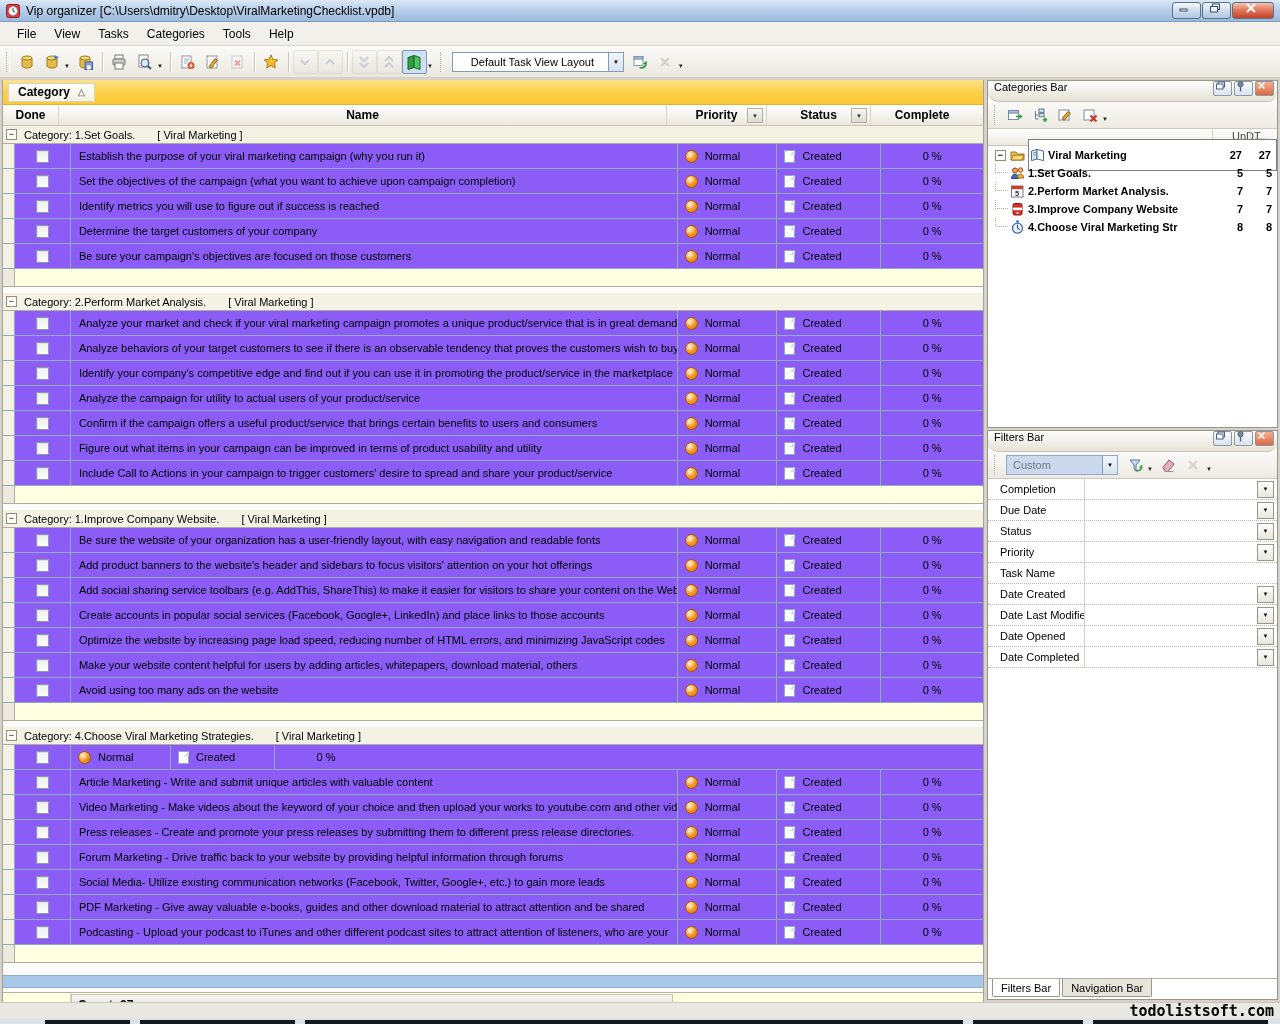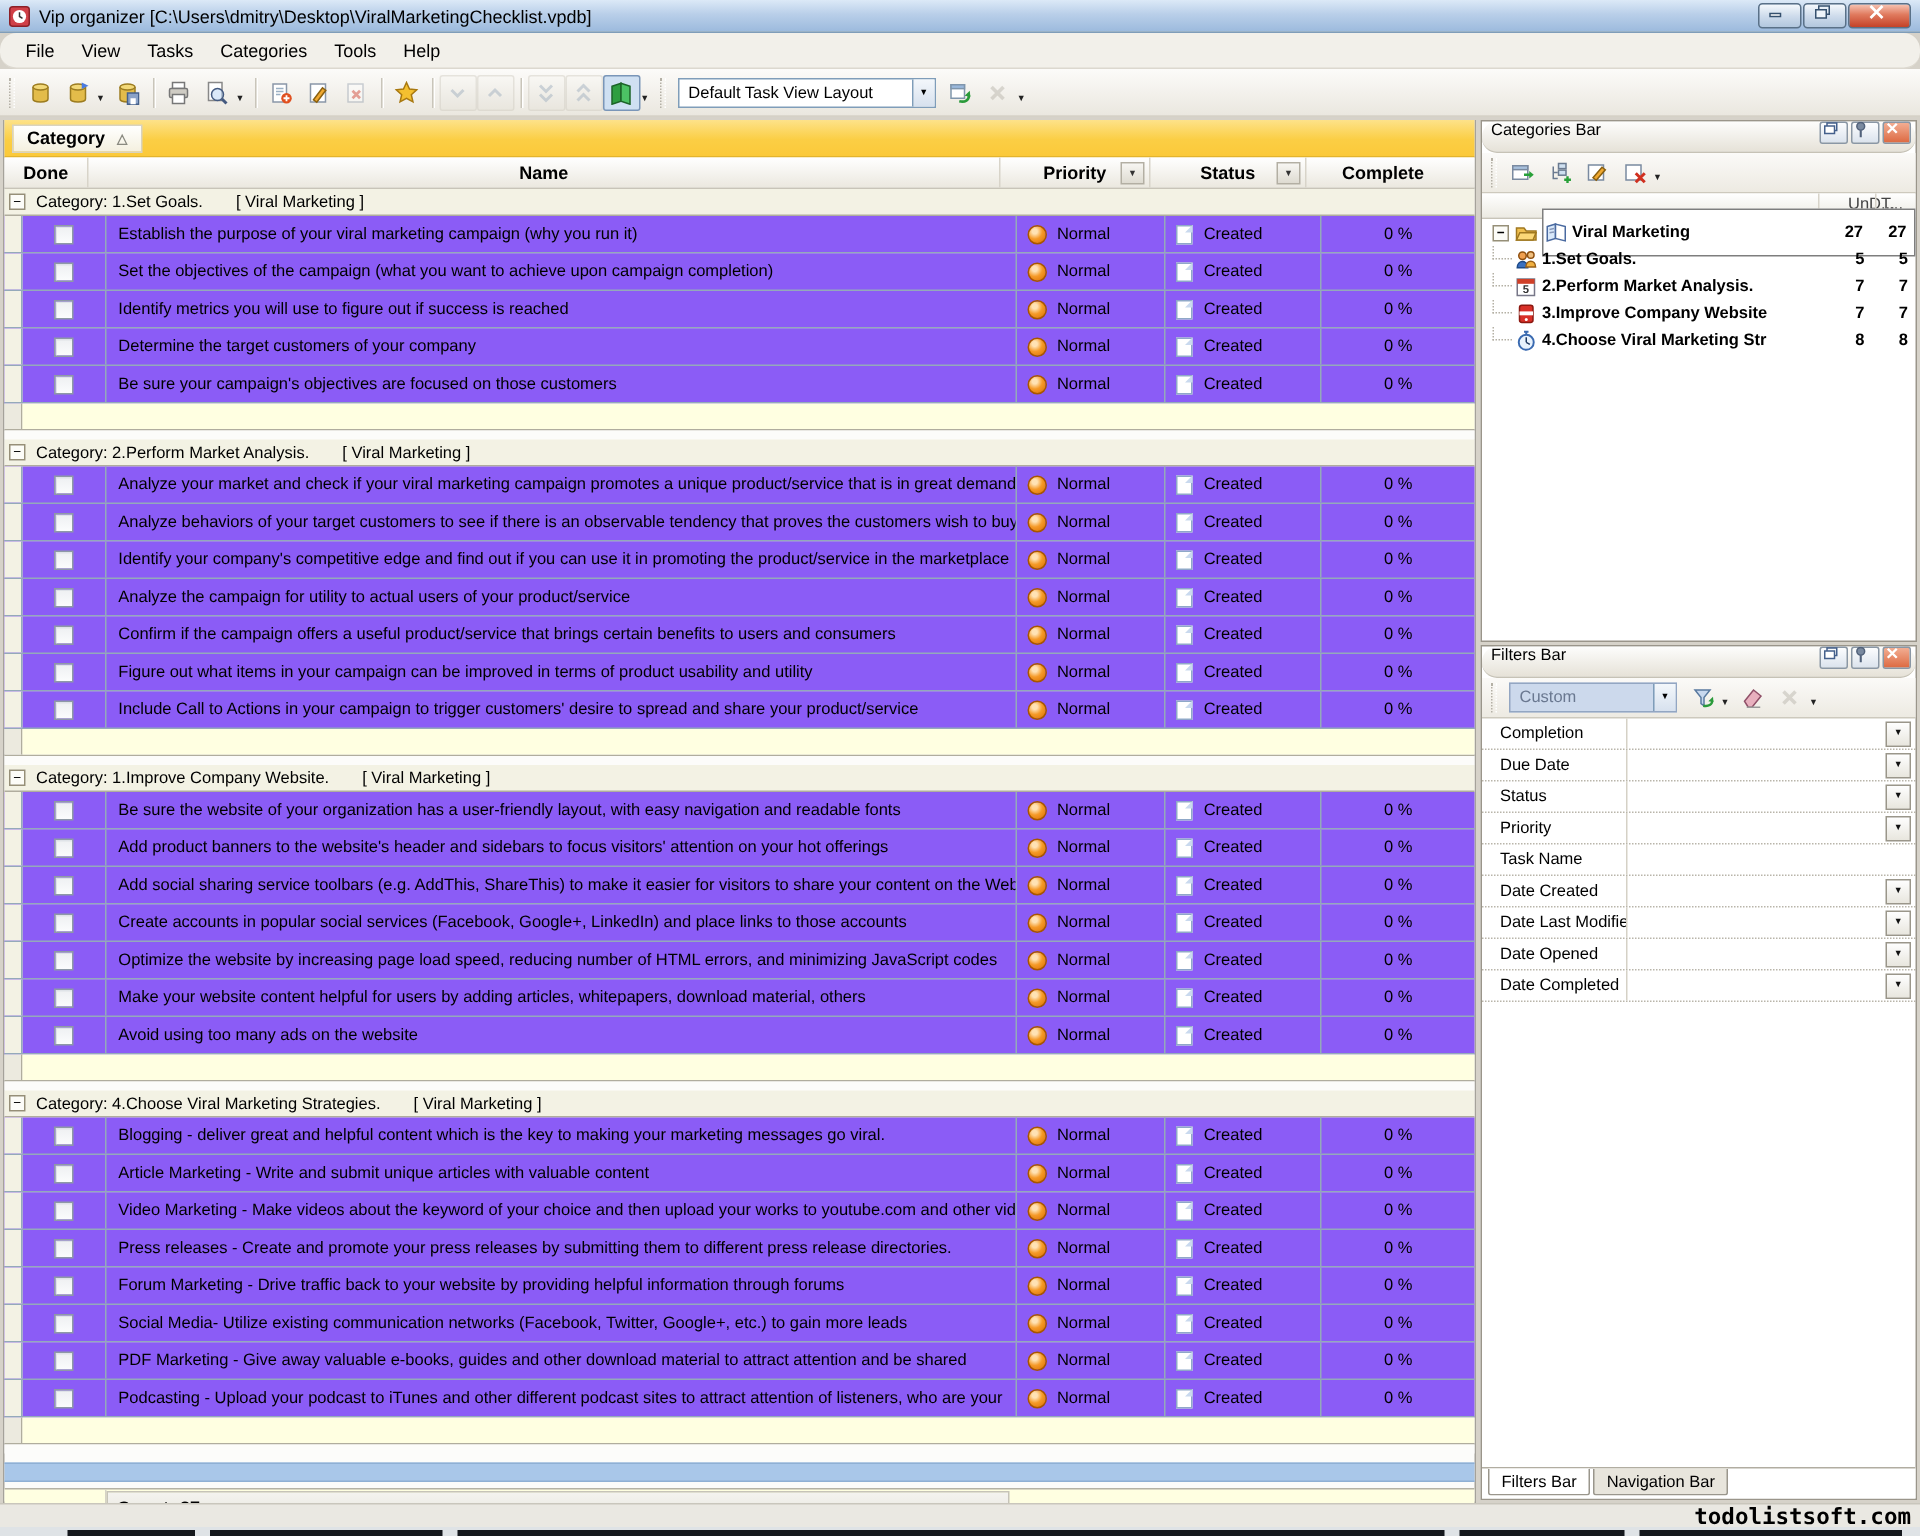--- a/index.html
+++ b/index.html
@@ -14,41 +14,41 @@
     background:linear-gradient(#dce9f7,#b9cfe9 45%,#9cbadd);
     border-bottom:1px solid #7f9db9;display:flex;align-items:center;padding-left:5px;}
   .app-icon{width:16px;height:16px;margin-right:5px;}
   .title-text{font-size:12px;}
   .win-btns{position:absolute;right:6px;top:2px;display:flex;gap:1px;}
   .win-btn{width:29px;height:17px;border:1px solid #5a7188;border-radius:3px;
     background:linear-gradient(#f5f9fc,#cfdcec 50%,#b2c7de);display:flex;align-items:center;justify-content:center;}
   .win-btn.close{width:42px;background:linear-gradient(#f6c3b2,#e07a5e 45%,#c44228);}
   
   .menubar{position:absolute;top:22px;left:0;right:0;height:24px;background:#f2f0ea;
-    border-bottom:1px solid #dcd8cf;display:flex;align-items:center;padding-left:8px;border-radius:11px;}
+    border-bottom:1px solid #dcd8cf;display:flex;align-items:center;padding-left:8px;}
   .menu-item{padding:3px 9px;font-size:12px;}
   
   .toolbar{position:absolute;top:46px;left:0;right:0;height:32px;
     background:linear-gradient(#fcfbf9,#eae7df);border-bottom:1px solid #d5d1c6;
     display:flex;align-items:center;padding-left:2px;}
   .grip{width:4px;height:20px;border-left:1px dotted #b4b0a5;border-right:1px dotted #fff;margin:0 4px;}
   .tsep{width:1px;height:20px;background:#c9c5ba;margin:0 4px;box-shadow:1px 0 0 #fff;}
   .tbtn{width:25px;height:24px;display:flex;align-items:center;justify-content:center;
     background:transparent;border:1px solid transparent;padding:0;}
   .tbtn.face{background:linear-gradient(#f8f7f3,#e5e2d9);border:1px solid #cbc7bc;border-radius:2px;}
   .tbtn.disabled{opacity:.42;}
   .tbtn.pressed{background:#cfe0f2;border:1px solid #7a96b8;border-radius:2px;}
   .ico{display:inline-flex;width:16px;height:16px;}
   .ico svg{display:block;}
   .caret{font-size:6px;color:#222;margin:8px 3px 0 0;line-height:1;}
   .combo{display:flex;align-items:center;height:20px;border:1px solid #7f9db9;background:#fff;margin:0 4px;}
   .combo .cb-text{flex:1;padding:0 6px;white-space:nowrap;overflow:hidden;font-size:11px;}
   .combo .cb-btn{width:15px;align-self:stretch;border-left:1px solid #7f9db9;display:flex;
     align-items:center;justify-content:center;font-size:6px;background:linear-gradient(#f3f7fb,#d7e1ee);}
-  .combo.main{width:172px;}
+  .combo.main{width:172px;padding-left:12px;}
   .combo.filter{width:112px;background:#ccd9ec;border-color:#93a6c2;gap:24px;}
   .combo.filter .cb-text{color:#6a7890;}
   
   .client{position:absolute;top:78px;left:0;right:0;height:924px;background:#d6d2c9;}
   .grid{position:absolute;left:2px;top:2px;width:982px;bottom:0;background:#fcfcfa;
     border:1px solid #a5a29a;border-top:none;}
   .group-band{height:25px;background:linear-gradient(#fde289,#fbce44 55%,#fbc93a);
     border-bottom:1px solid #e3b42e;display:flex;align-items:center;padding-left:5px;}
   .band-btn{height:19px;display:flex;align-items:center;gap:8px;padding:0 9px;
     background:linear-gradient(#ffffff,#f4f0df);border:1px solid #d9d3bf;font-weight:bold;font-size:12px;}
@@ -780,23 +780,20 @@
       <span class="expander">−</span>
       <span class="g-label">Category: 4.Choose Viral Marketing Strategies.</span>
       <span class="g-tag">[ Viral Marketing ]</span>
     </div>
     <div class="g-rows">
             <div class="task-row">
     <div class="cell indent"></div>
     <div class="cell done">
                 <span class="checkbox"></span>
               </div>
-    <div class="cell name">
-                <span class="t-name">Blogging - deliver great and helpful content which is the key to making your marketing messages go viral.</span>
-              </div>
     <div class="cell priority">
                 <span class="prio-ball"></span>
                 <span class="t-prio">Normal</span>
               </div>
     <div class="cell status">
                 <span class="page-ico"></span>
                 <span class="t-status">Created</span>
               </div>
     <div class="cell complete">
                 <span class="t-complete">0 %</span>

